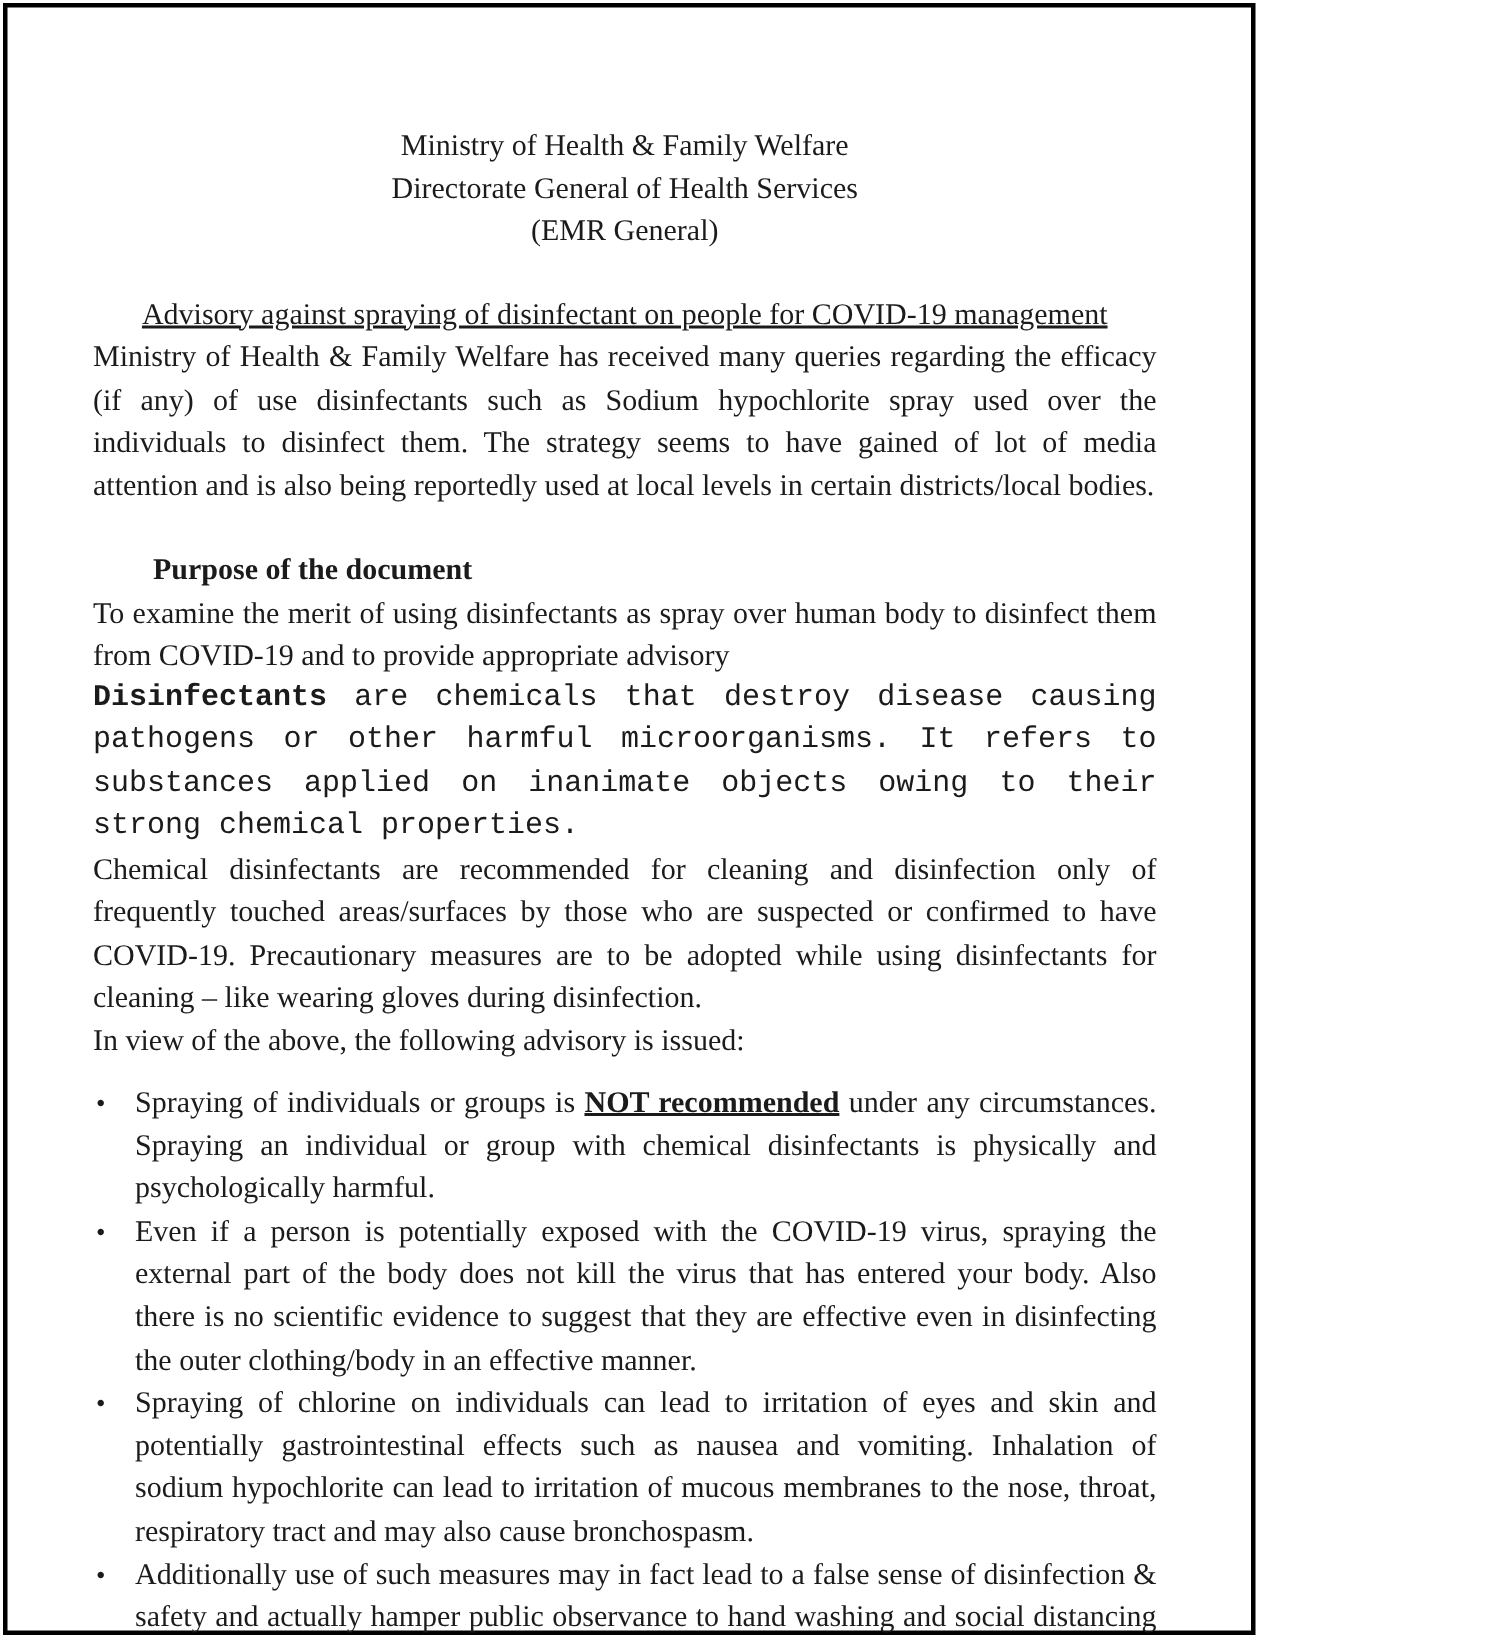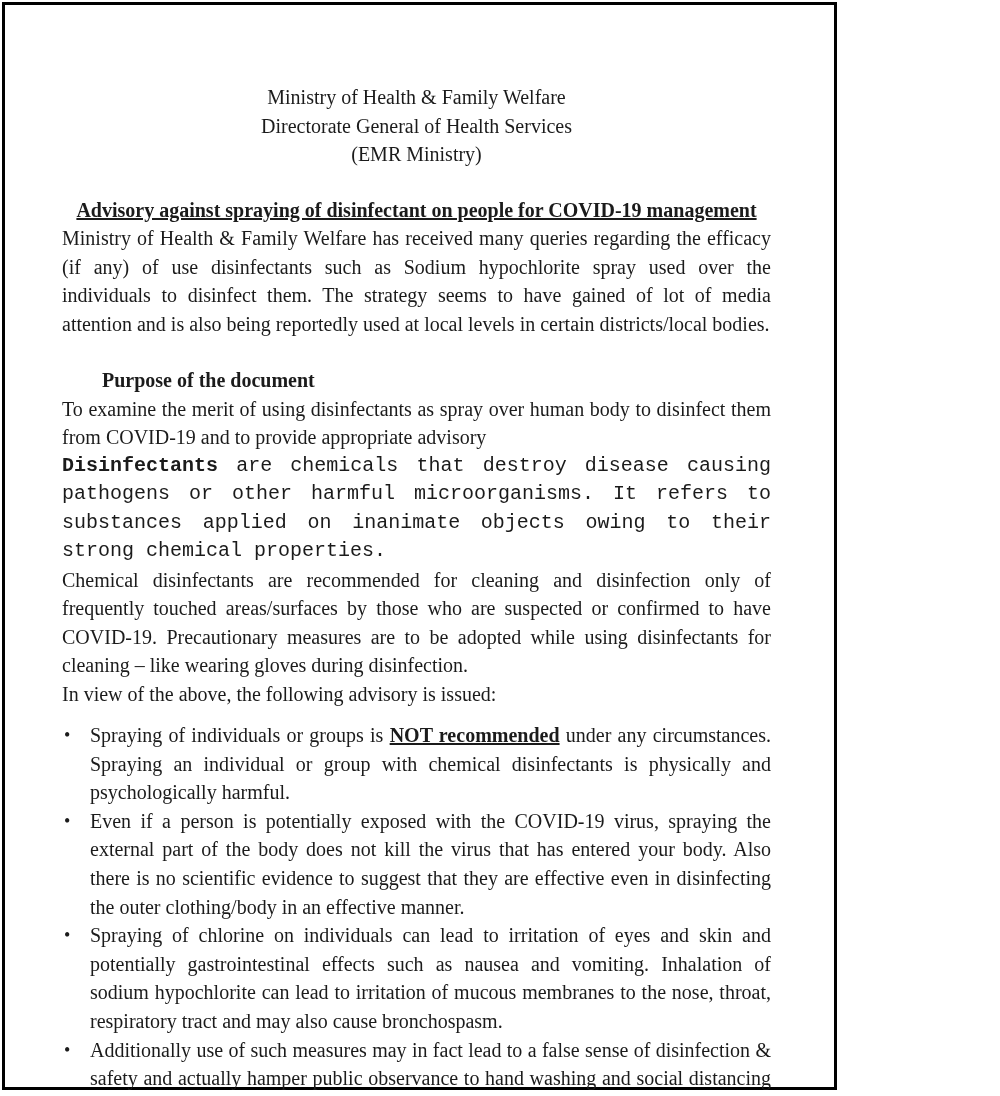--- a/index.html
+++ b/index.html
@@ -36,21 +36,21 @@
   .doc-header {
     margin-top: 78px;
     text-align: center;
   }
   .doc-header div {
     line-height: 28.5px;
   }
   .doc-title {
     margin-top: 27px;
     text-align: center;
-    font-weight: bold;
+    font-weight: normal;
   }
   .doc-title span {
     text-decoration: underline;
   }
   p.body-para {
     margin: 0;
     text-align: justify;
   }
   .para-1 { margin-top: 27px; }
   .purpose-block { margin-top: 28px; }
@@ -93,21 +93,21 @@
 <body>
 
 <div class="canvas">
   <div class="page-border"></div>
 
   <div class="content">
 
     <div class="doc-header">
       <div>Ministry of Health &amp; Family Welfare</div>
       <div>Directorate General of Health Services</div>
-      <div>(EMR Ministry)</div>
+      <div>(EMR General)</div>
     </div>
 
     <div class="doc-title">
       <span>Advisory against spraying of disinfectant on people for COVID-19 management</span>
     </div>
 
     <p class="body-para para-1">Ministry of Health &amp; Family Welfare has received many queries regarding the efficacy (if any) of use disinfectants such as Sodium hypochlorite spray used over the individuals to disinfect them. The strategy seems to have gained of lot of media attention and is also being reportedly used at local levels in certain districts/local bodies.</p>
 
     <div class="purpose-block">
       <div class="purpose-heading">Purpose of the document</div>

